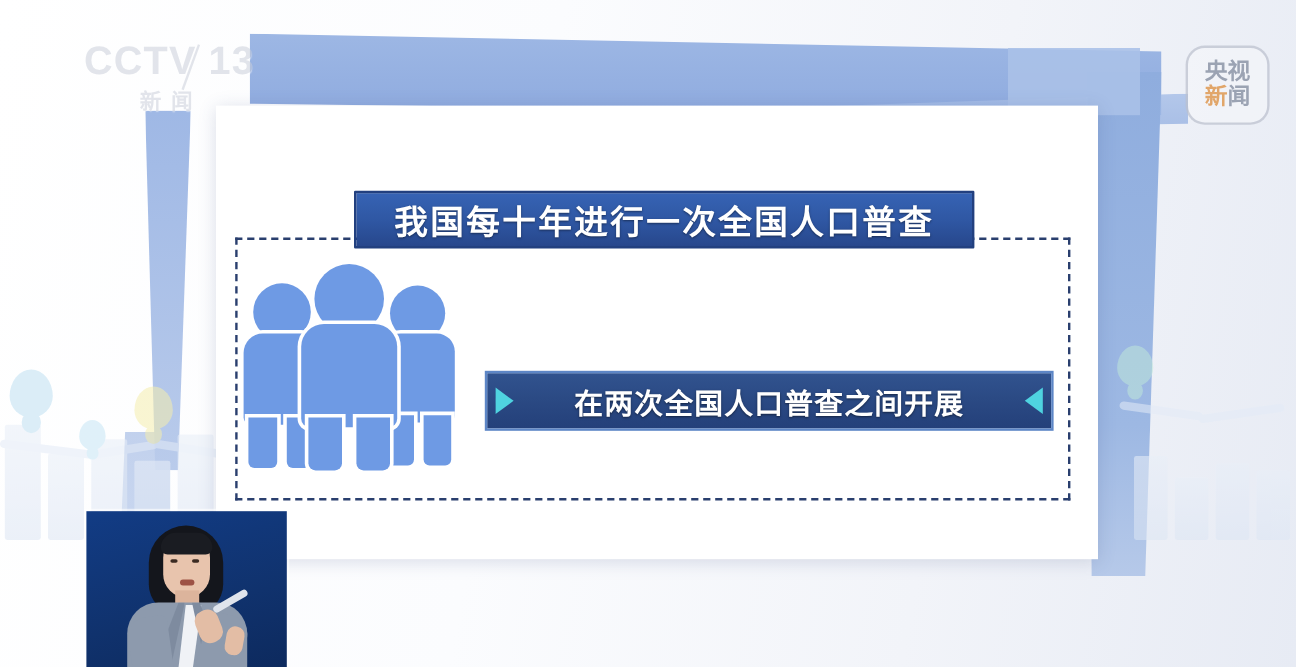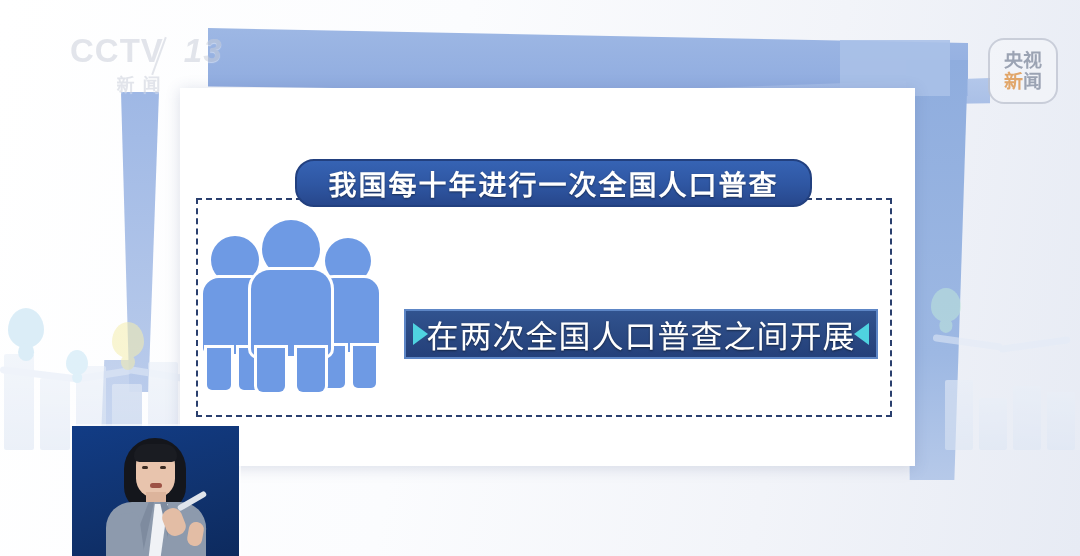--- a/index.html
+++ b/index.html
@@ -26,36 +26,36 @@
 
   
   #people{position:absolute;left:203px;top:214px;width:180px;height:176px;}
   .person{position:absolute;}
   .p-head{position:absolute;border-radius:50%;background:#6e9ae4;box-shadow:0 0 0 3px #fff;}
   .p-body{position:absolute;background:#6e9ae4;box-shadow:0 0 0 3px #fff;}
 
   
   .banner-main{position:absolute;left:295px;top:159px;width:513px;height:44px;
       background:linear-gradient(180deg,#3663b4 0%,#2f57a3 52%,#27478c 100%);
-      border-radius:19px;border:2px solid #22407f;
+      border-radius:1px;border:2px solid #22407f;
       display:flex;align-items:center;justify-content:center;}
   .banner-main span{color:#fff;font-size:28px;font-weight:bold;letter-spacing:2px;
       text-shadow:0 1px 2px rgba(0,0,0,.45);}
 
   .badge-small{position:absolute;left:420px;top:242px;width:172px;height:47px;
       background:linear-gradient(180deg,#3c6bbd 0%,#3360ae 100%);
       border-radius:10px;border:2px solid #93b6e8;
       display:flex;align-items:center;justify-content:center;}
   .badge-small span{color:#ffe96b;font-size:27px;font-weight:bold;letter-spacing:1px;
       text-shadow:0 1px 2px rgba(0,0,0,.4);}
 
   .banner-sub{position:absolute;left:404px;top:309px;width:470px;height:46px;
       background:linear-gradient(180deg,#31538f 0%,#2b4a84 45%,#24407a 100%);
       border:2px solid #5d86c6;display:flex;align-items:center;justify-content:center;}
-  .banner-sub span{color:#fff;font-size:32px;font-weight:normal;letter-spacing:1px;
+  .banner-sub span{color:#fff;font-size:24px;font-weight:bold;letter-spacing:1px;
       text-shadow:0 1px 2px rgba(0,0,0,.5);}
   .arrow-l,.arrow-r{position:absolute;top:50%;width:0;height:0;
       border-top:11px solid transparent;border-bottom:11px solid transparent;margin-top:-11px;}
   .arrow-l{left:7px;border-left:15px solid #4fd3e0;}
   .arrow-r{right:7px;border-right:15px solid #4fd3e0;}
 
   
   #crowd{position:absolute;left:182px;top:419px;width:733px;height:48px;overflow:hidden;}
   .sil{position:absolute;bottom:0;width:46px;}
 
@@ -223,21 +223,21 @@
     <div class="a-arm" style="left:36px;top:88px;width:34px;height:48px;border-radius:16px 6px 4px 12px;transform:rotate(-8deg);"></div>
     <div class="a-arm" style="left:96px;top:86px;width:36px;height:50px;border-radius:6px 16px 12px 4px;transform:rotate(14deg);"></div>
     <div class="a-hand" style="left:92px;top:82px;width:20px;height:28px;border-radius:9px;transform:rotate(-22deg);"></div>
     <div class="a-hand" style="left:116px;top:96px;width:15px;height:24px;border-radius:7px;transform:rotate(10deg);"></div>
     <div style="position:absolute;left:104px;top:72px;width:32px;height:6px;background:#dfe4ec;border-radius:3px;transform:rotate(-30deg);"></div>
   </div>
 
 
 
   <div id="cctvlogo">
-    <div class="t1"><span>CCTV</span><span style="margin-left:20px;font-style:italic;">13</span></div>
+    <div class="t1"><span>CCTV</span><span style="margin-left:10px;">13</span></div>
     <div class="slash"></div>
     <div class="t2">新闻</div>
   </div>
 
   <div id="ysxwlogo">
     <div class="r1">央视</div>
     <div class="r2"><i>新</i><b>闻</b></div>
   </div>
 
 </div>

